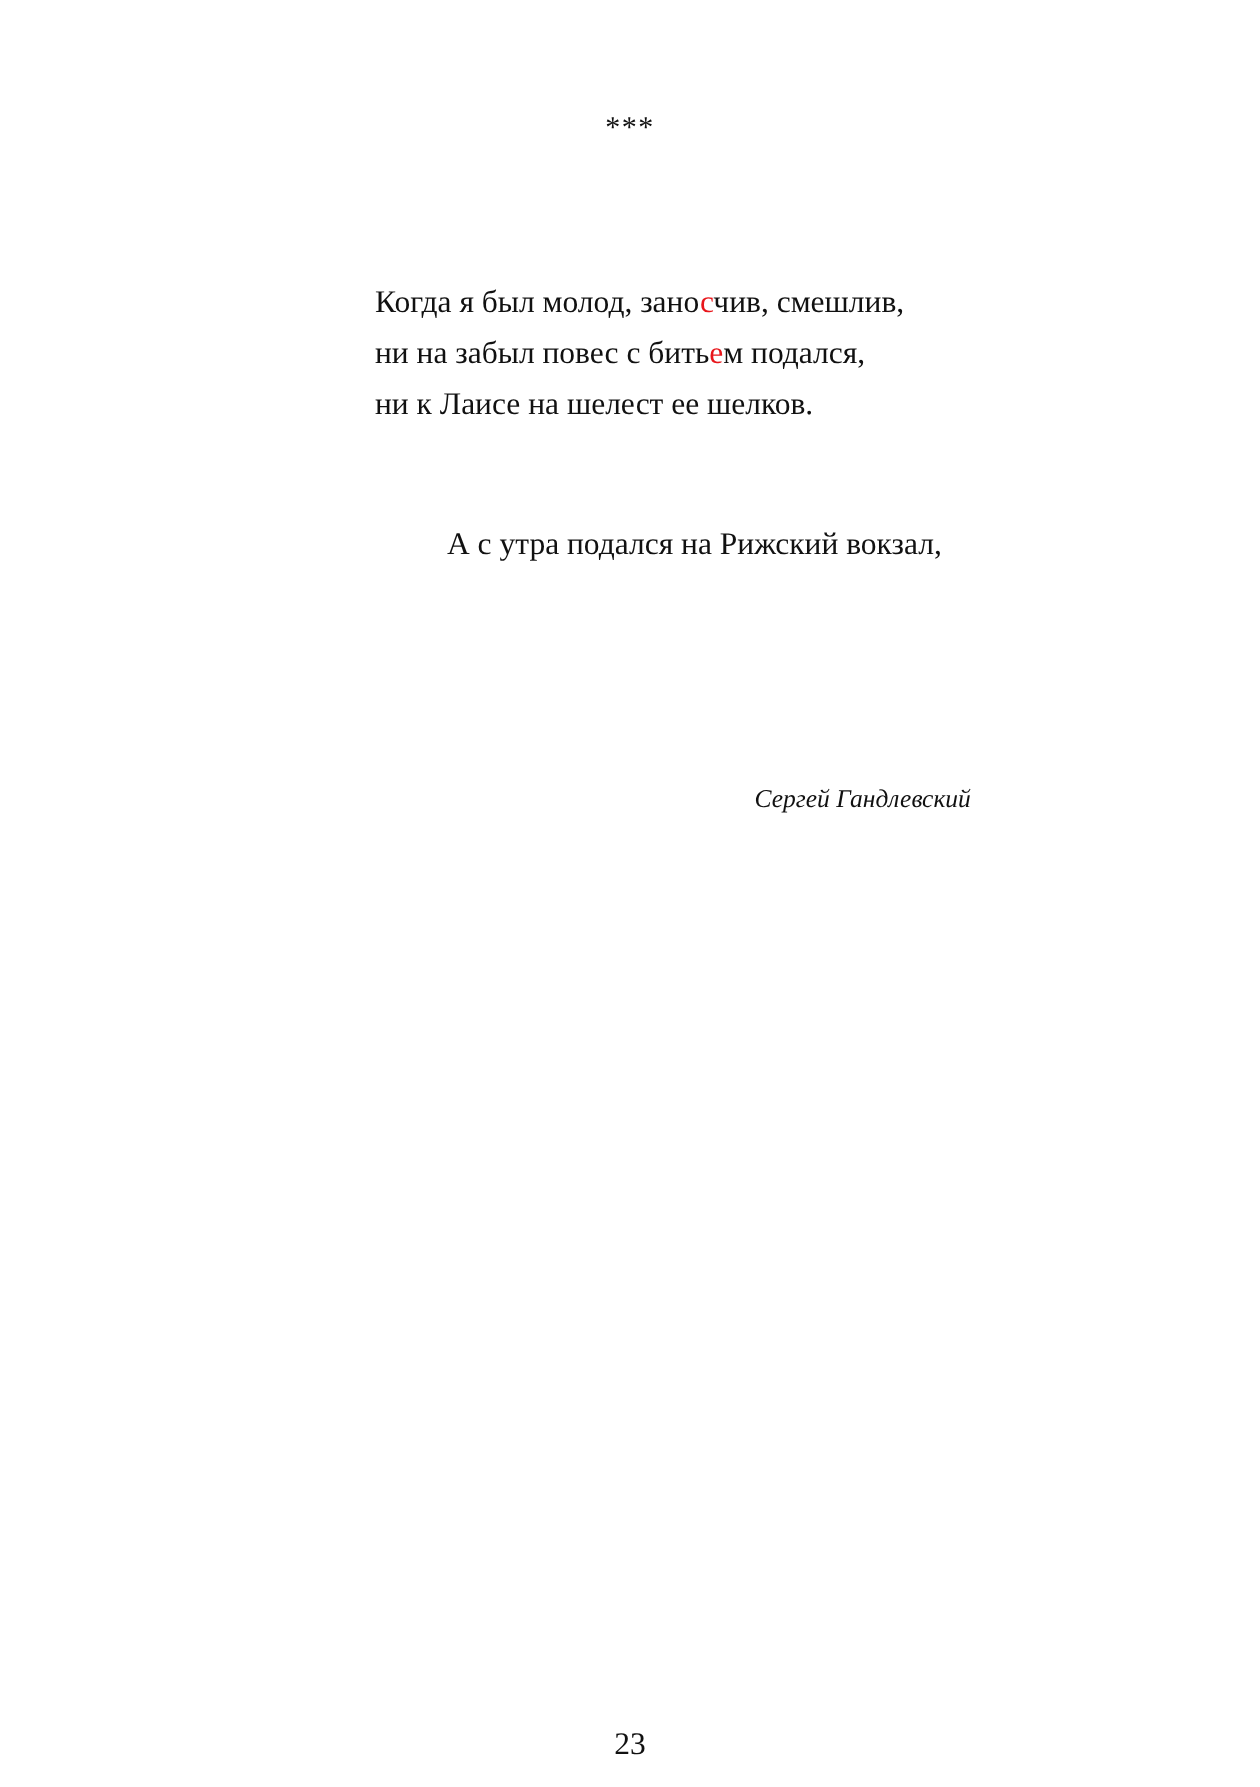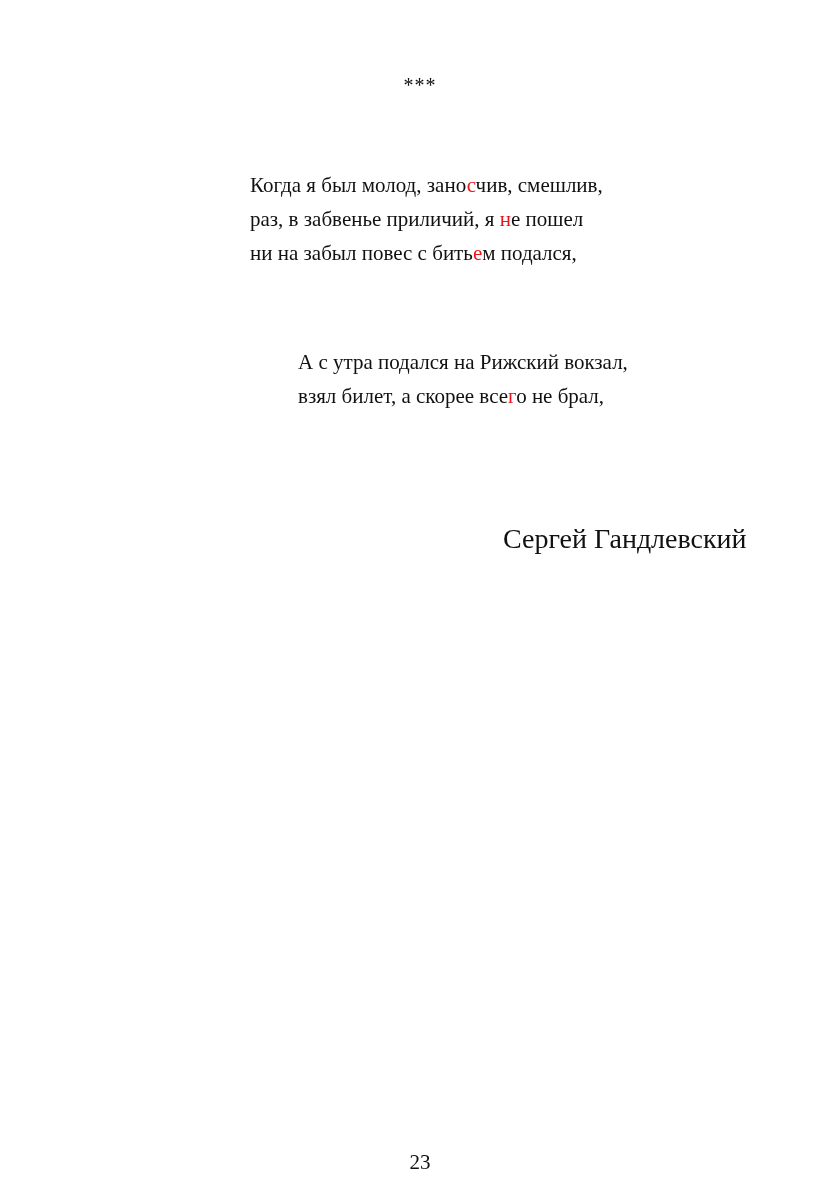--- a/index.html
+++ b/index.html
@@ -24,51 +24,51 @@
       font-size: 20px;
       letter-spacing: 1px;
     }
     .stanza {
       position: absolute;
       left: 250px;
       font-size: 21px;
       line-height: 34px;
       white-space: nowrap;
     }
-    .stanza-1 { top: 168px; }
+    .stanza-1 { top: 184px; }
     .stanza-2 { top: 345px; margin-left: 48px; }
     .line { display: block; }
     .hl { color: #e8161b; }
     .author {
       position: absolute;
       left: 503px;
       top: 523px;
-      font-size: 28px;
+      font-size: 17px;
       white-space: nowrap;
+      font-style: italic;
     }
     .page-number {
       position: absolute;
       left: 0;
       width: 840px;
       top: 1150px;
       text-align: center;
       font-size: 21px;
     }
   </style>
 </head>
 <body>
 
 <div class="asterisks">***</div>
 
 <div class="stanza stanza-1">
   <span class="line"><span>Когда я был молод, зано</span><span class="hl" style="color: rgb(232, 22, 27);">с</span><span>чив, смешлив,</span></span>
-  <span class="line"><span>раз, в забвенье приличий, я </span><span class="hl" style="color: rgb(232, 22, 27);">н</span><span>е пошел</span></span>
   <span class="line"><span>ни на забыл повес с бить</span><span class="hl" style="color: rgb(232, 22, 27);">е</span><span>м подался,</span></span>
+  <span class="line"><span>ни к Лаисе на шелест ее шелков.</span></span>
 </div>
 
 <div class="stanza stanza-2">
   <span class="line"><span>А с утра подался на Рижский вокзал,</span></span>
-  <span class="line"><span>взял билет, а скорее все</span><span class="hl" style="color: rgb(232, 22, 27);">г</span><span>о не брал,</span></span>
 </div>
 
 <div class="author">Сергей Гандлевский</div>
 
 <div class="page-number">23</div>
 
 </body></html>

